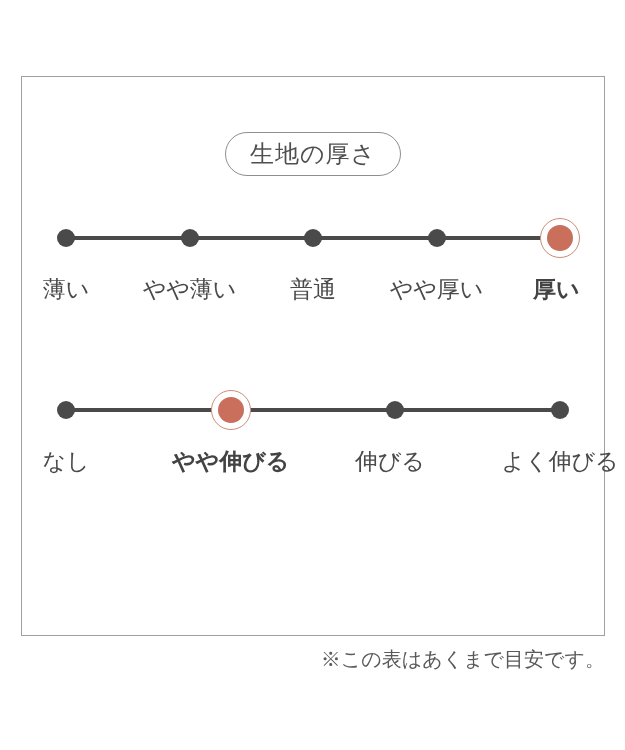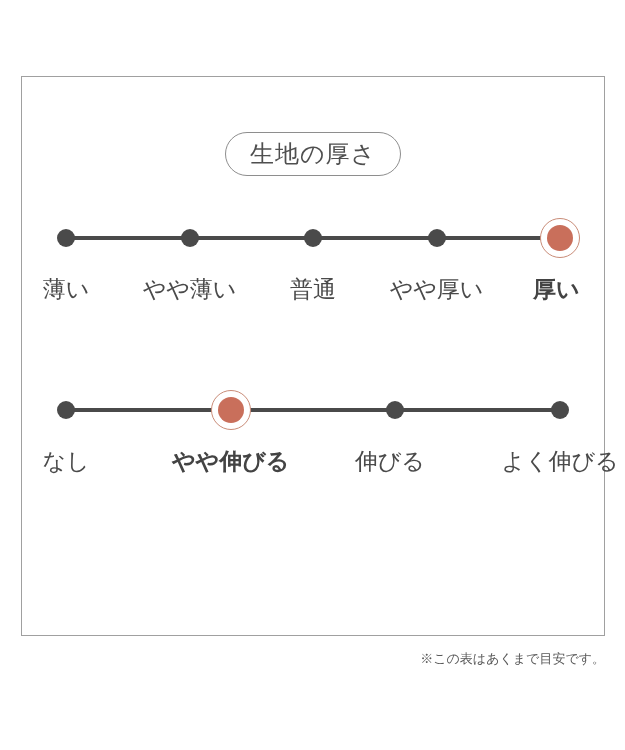--- a/index.html
+++ b/index.html
@@ -51,21 +51,21 @@
     font-size:23px;line-height:28px;
   }
   .labels span{
     position:absolute;top:0;transform:translateX(-50%);
     white-space:nowrap;color:var(--dark);
   }
   .labels span.active{font-weight:bold;color:#434343;}
   .labels span:last-child{transform:translateX(-58%);}
   .note{
     position:absolute;right:20px;top:648px;
-    font-size:13px;line-height:22px;color:var(--note-color);
+    font-size:20px;line-height:22px;color:var(--note-color);
   }
 </style>
 </head>
 <body>
 
 <div class="page">
   <div class="chart-box" id="scales">
   <section class="scale">
     <div class="pill">
       <span class="pill-text">生地の厚さ</span>

